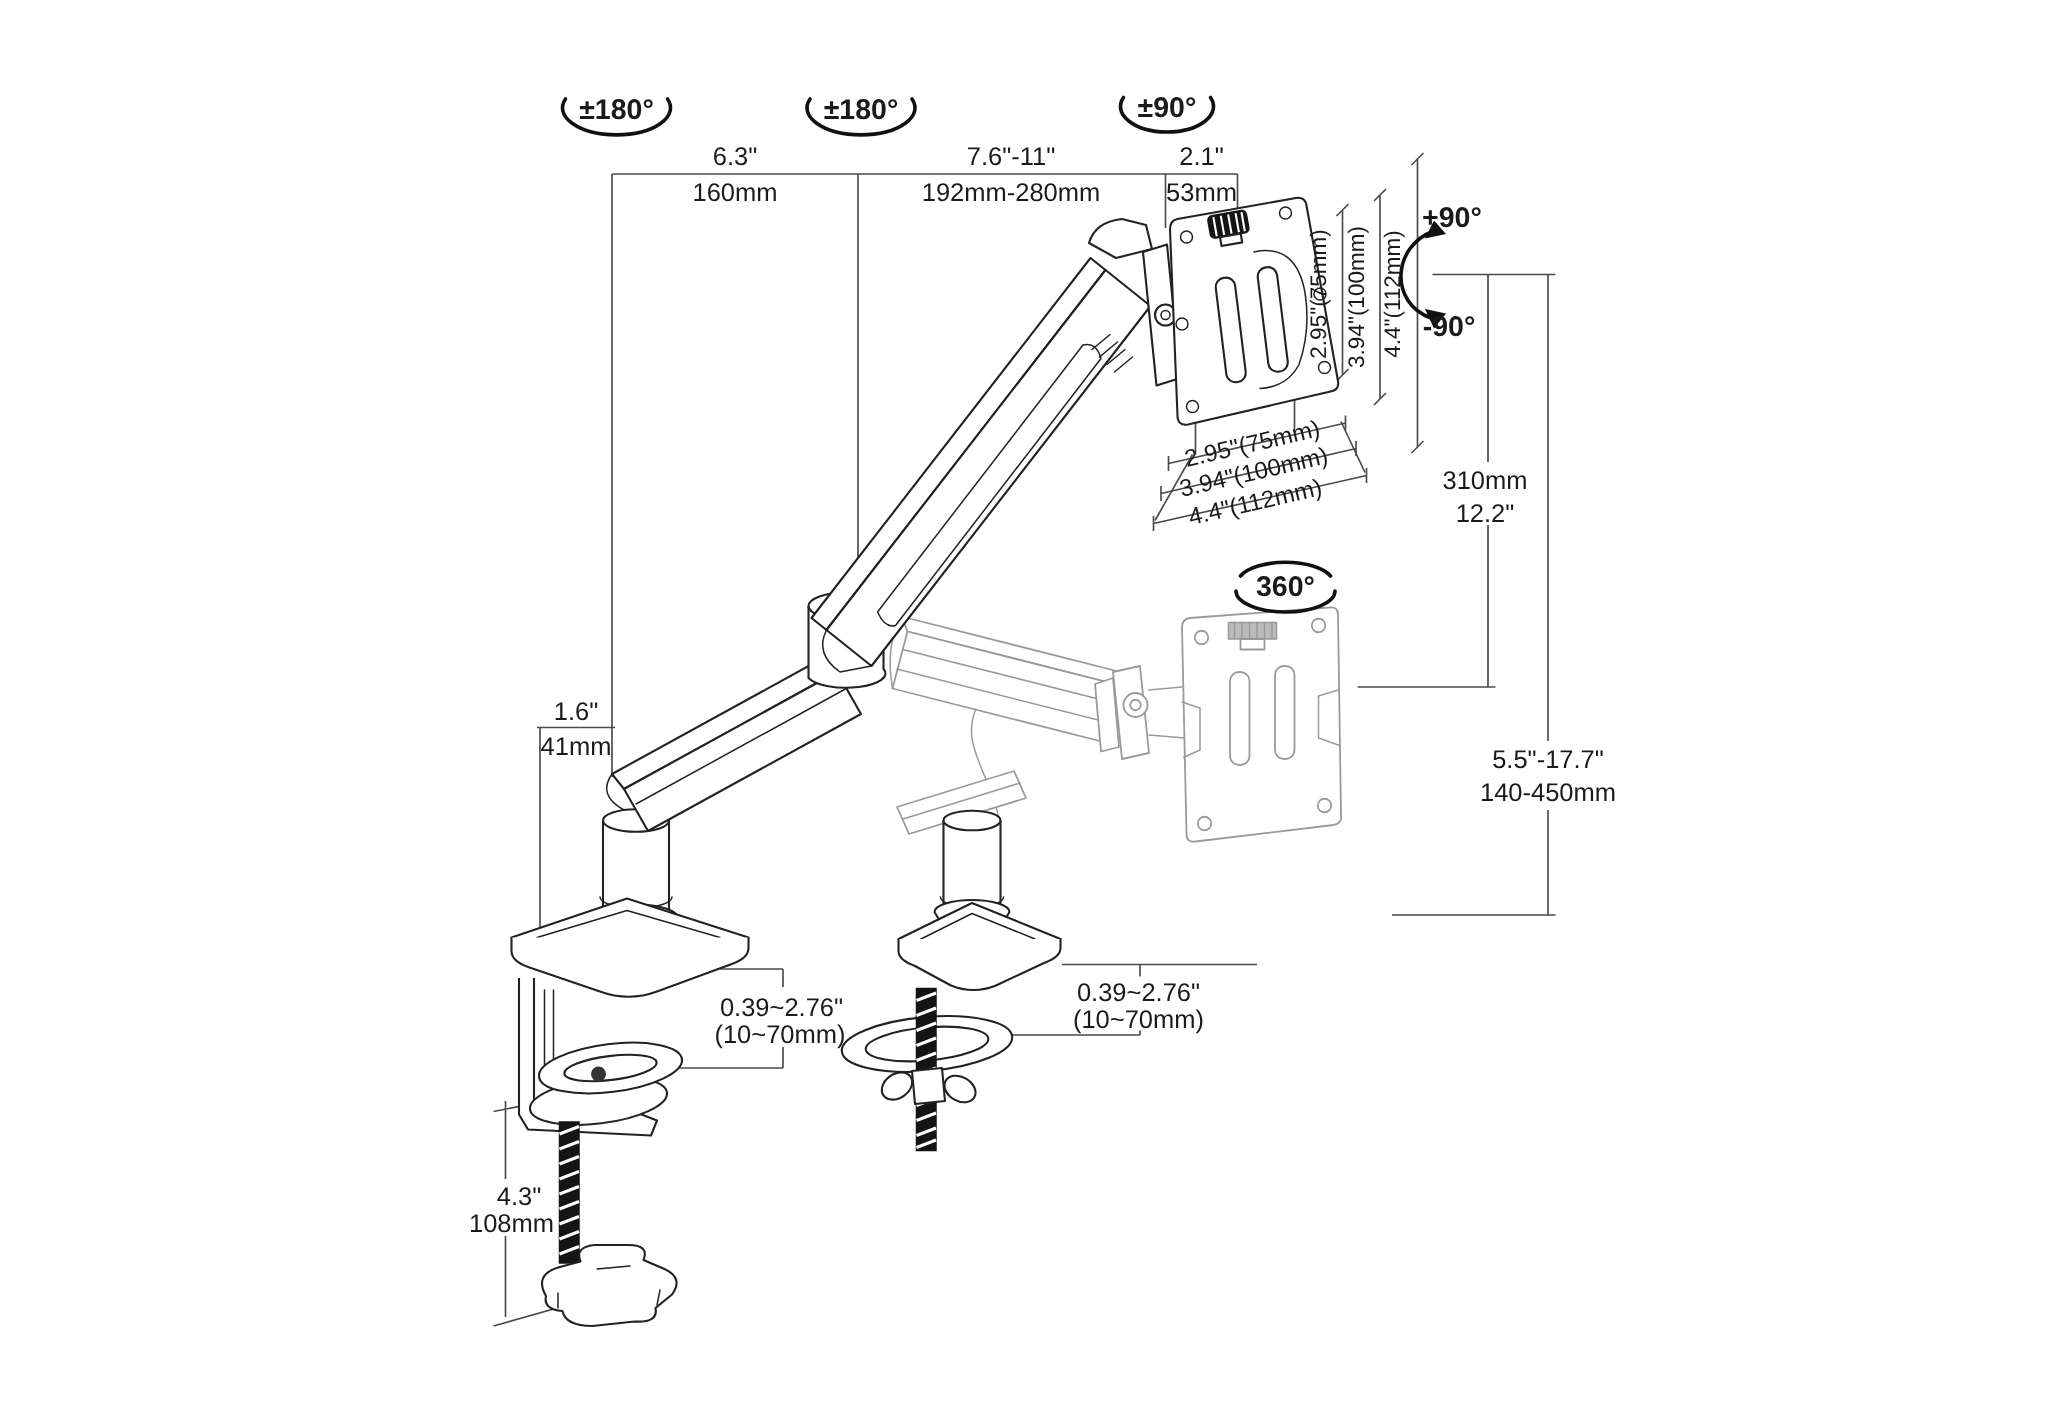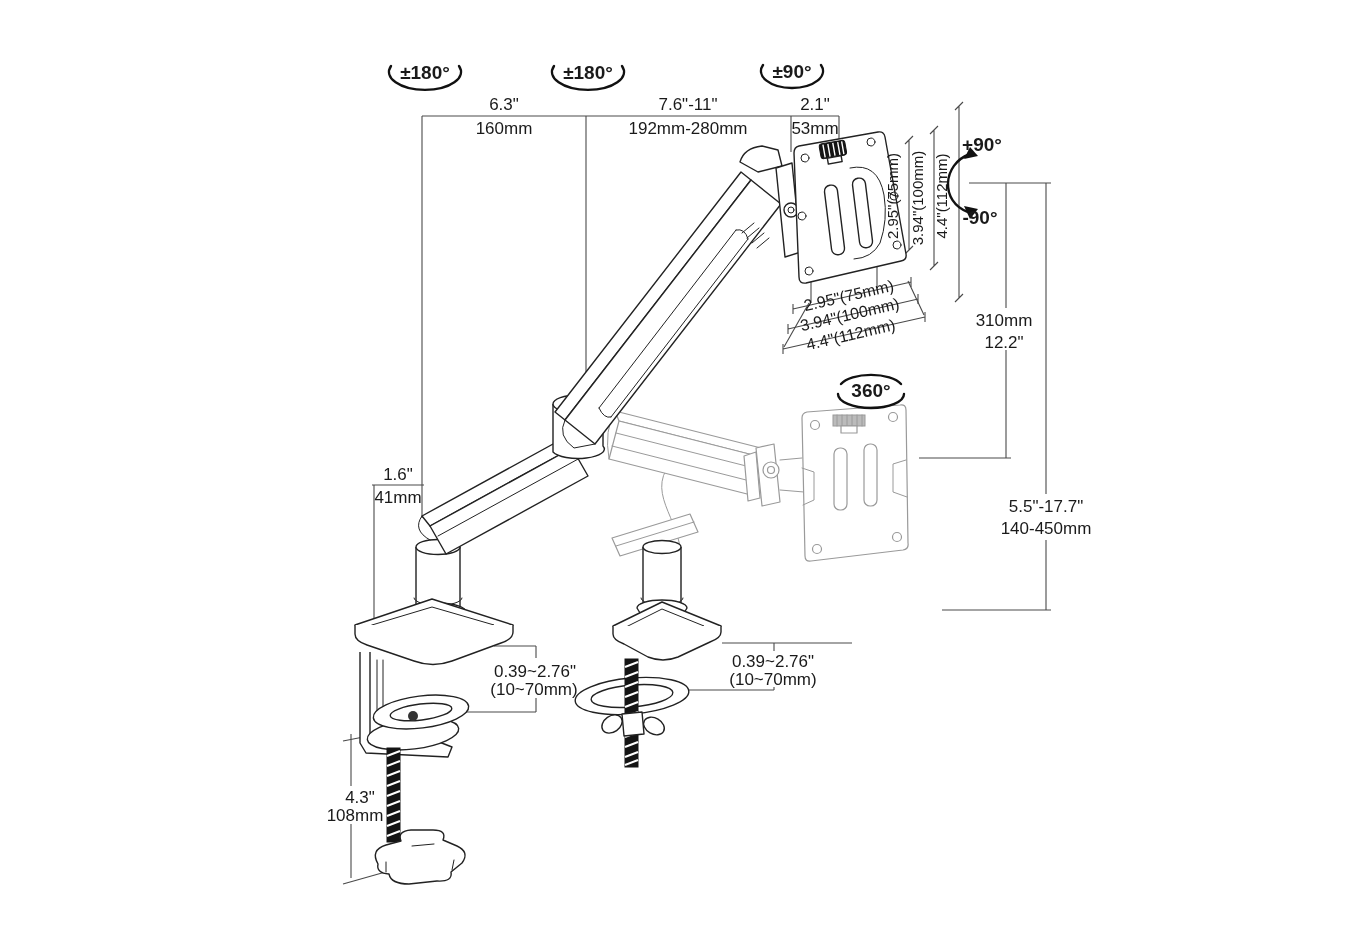--- a/index.html
+++ b/index.html
@@ -1,16 +1,16 @@
 <!DOCTYPE html>
 <html><head>
 <meta charset="utf-8">
 <style>
   html,body{margin:0;padding:0;background:#ffffff;}
-  .canvas{position:relative;width:1165px;height:939px;background:#ffffff;overflow:hidden;margin-left:14px;}
+  .canvas{position:relative;width:1165px;height:939px;background:#ffffff;overflow:hidden;}
   svg{display:block;}
   svg text{font-family:"Liberation Sans","DejaVu Sans",sans-serif;fill:#1a1a1a;}
   .txt{font-size:17px;}
   .txtb{font-size:19px;font-weight:bold;}
   .txts{font-size:15px;}
   .txtm{font-size:16px;}
   .dim{stroke:#4a4a4a;stroke-width:1.1;fill:none;}
   .solid{stroke:#222222;stroke-width:1.4;fill:#ffffff;stroke-linejoin:round;}
   .solidthin{stroke:#222222;stroke-width:1;fill:none;stroke-linejoin:round;stroke-linecap:round;}
   .ghost{stroke:#9a9a9a;stroke-width:1.2;fill:#ffffff;stroke-linejoin:round;}

